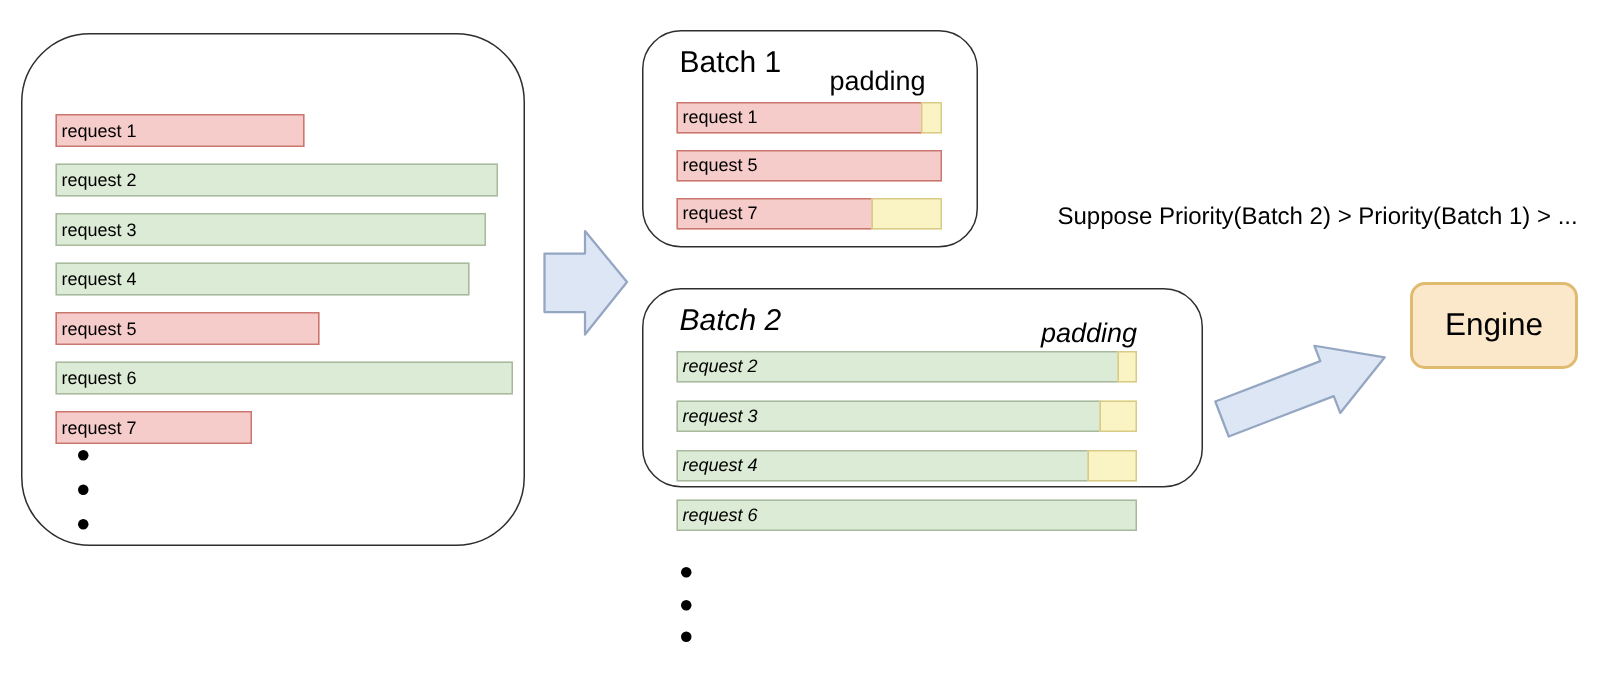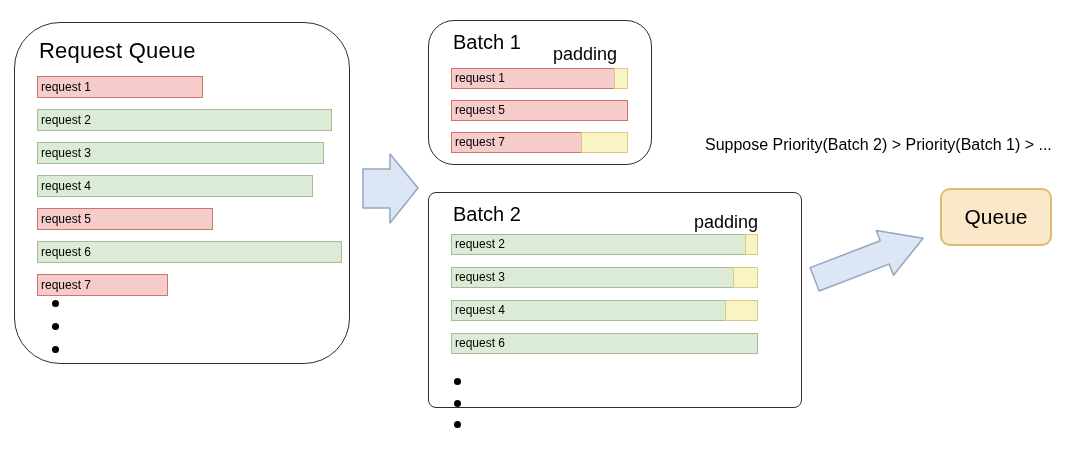--- a/index.html
+++ b/index.html
@@ -3,21 +3,21 @@
 <meta charset="utf-8">
 <style>
   html,body{margin:0;padding:0;background:#fff;}
   #canvas{
     position:relative;width:1080px;height:449px;background:#ffffff;overflow:hidden;
     font-family:"Liberation Sans", sans-serif;color:#000;
   }
   .panel{position:absolute;background:#fff;border:1.5px solid var(--outline);box-sizing:border-box;}
   #queue-panel{left:14px;top:22px;width:336px;height:342px;border-radius:46px;}
   #batch1-panel{left:428px;top:20px;width:224px;height:145px;border-radius:26px;}
-  #batch2-panel{left:428px;top:192px;width:374px;height:216px;border-radius:8px;}
+  #batch2-panel{left:428px;top:192px;width:374px;height:133px;border-radius:26px;font-style:italic;}
 
   .queue-title{position:absolute;left:24px;top:15px;font-size:22px;letter-spacing:0.2px;}
   .batch-title{position:absolute;left:24px;top:10px;font-size:20px;}
   .padding-label{position:absolute;font-size:18px;}
   #batch1-padding{right:34px;top:23px;}
   #batch2-padding{right:43px;top:19px;}
 
   .bar{position:absolute;display:flex;box-sizing:border-box;}
   .seg{box-sizing:border-box;height:100%;}
   .seg.main{flex:1;}
@@ -40,21 +40,20 @@
   #arrow1{left:362px;top:152px;}
   #arrow2{left:810px;top:234px;transform:rotate(-21deg);transform-origin:50% 50%;}
   .arrow-shape{fill:var(--arrow_fill);stroke:var(--arrow_border);stroke-width:1.5;stroke-linejoin:round;}
 </style>
 </head>
 <body>
 
 <div id="canvas">
 
   <div id="queue-panel" class="panel">
-    <div class="queue-title">Request Queue</div>
     <div>
         <div class="bar pink" style="left: 22px; top: 53px; width: 166px; height: 22px;">
           <div class="seg main"></div>
           <span class="bar-label" style="line-height: 22px;">request 1</span>
         </div>
         <div class="bar green" style="left: 22px; top: 86px; width: 295px; height: 22px;">
           <div class="seg main"></div>
           <span class="bar-label" style="line-height: 22px;">request 2</span>
         </div>
         <div class="bar green" style="left: 22px; top: 119px; width: 287px; height: 22px;">
@@ -138,16 +137,16 @@
   <span class="dot" style="left:454px;top:400px"></span>
   <span class="dot" style="left:454px;top:421px"></span>
 
   <div id="note">Suppose Priority(Batch 2) &gt; Priority(Batch 1) &gt; ...</div>
 
   <svg id="arrow2" class="arrow-svg" width="118" height="50" viewBox="0 0 118 50">
     <polygon class="arrow-shape" points="1,12 76,12 76,1 117,25 76,49 76,37 1,37"></polygon>
   </svg>
 
   <div id="engine-box">
-    <span>Queue</span>
+    <span>Engine</span>
   </div>
 
 </div>
 
 </body></html>

